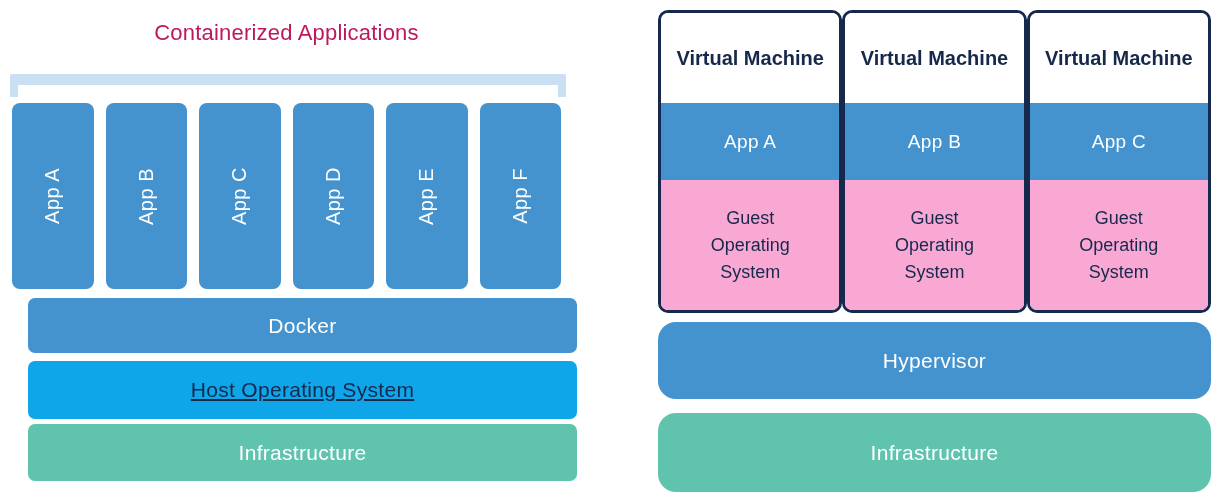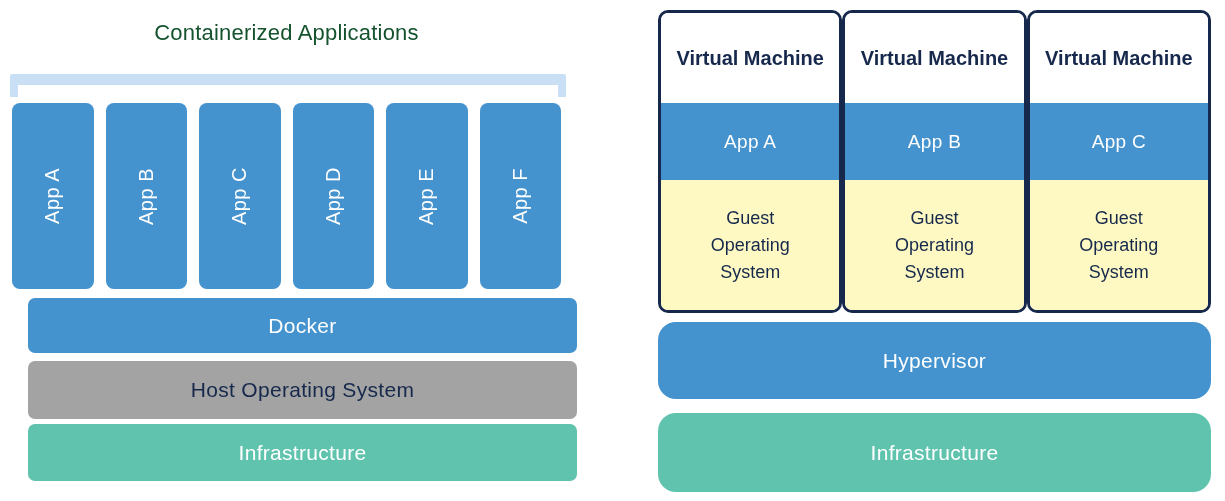--- a/index.html
+++ b/index.html
@@ -18,21 +18,21 @@
 
   
   .left-title {
     position: absolute;
     left: 12px;
     top: 20px;
     width: 549px;
     text-align: center;
     font-size: 22px;
     font-weight: 500;
-    color: #14532d;
+    color: #be185d;
     letter-spacing: 0.2px;
   }
   .bracket {
     position: absolute;
     left: 10px;
     top: 74px;
     width: 556px;
     height: 23px;
     box-sizing: border-box;
     border-top: 11px solid #c9dff4;
@@ -71,21 +71,21 @@
     width: 549px;
     border-radius: 7px;
     display: flex;
     align-items: center;
     justify-content: center;
     font-size: 21px;
     letter-spacing: 0.3px;
     margin-left: 16px;
   }
   .layer-docker { top: 298px; height: 55px; background: #4492ce; color: #ffffff; }
-  .layer-hostos { top: 361px; height: 58px; background: #a3a3a3; color: #16294c; }
+  .layer-hostos { top: 361px; height: 58px; background: #0ea5e9; color: #16294c; text-decoration: underline; }
   .layer-infra-l { top: 424px; height: 57px; background: #60c3ae; color: #ffffff; }
 
   
   .vm-row {
     position: absolute;
     left: 658px;
     top: 10px;
     width: 553px;
     height: 303px;
     display: flex;
@@ -121,21 +121,21 @@
     background: #4492ce;
     color: #ffffff;
     font-size: 19px;
     letter-spacing: 0.3px;
   }
   .vm-guest {
     flex: 1 1 auto;
     display: flex;
     align-items: center;
     justify-content: center;
-    background: #fef9c3;
+    background: #f9a8d4;
     color: #16294c;
     font-size: 18px;
     text-align: center;
   }
   .vm-guest .guest-text {
     max-width: 110px;
     line-height: 27px;
   }
   .layer-r {
     position: absolute;

